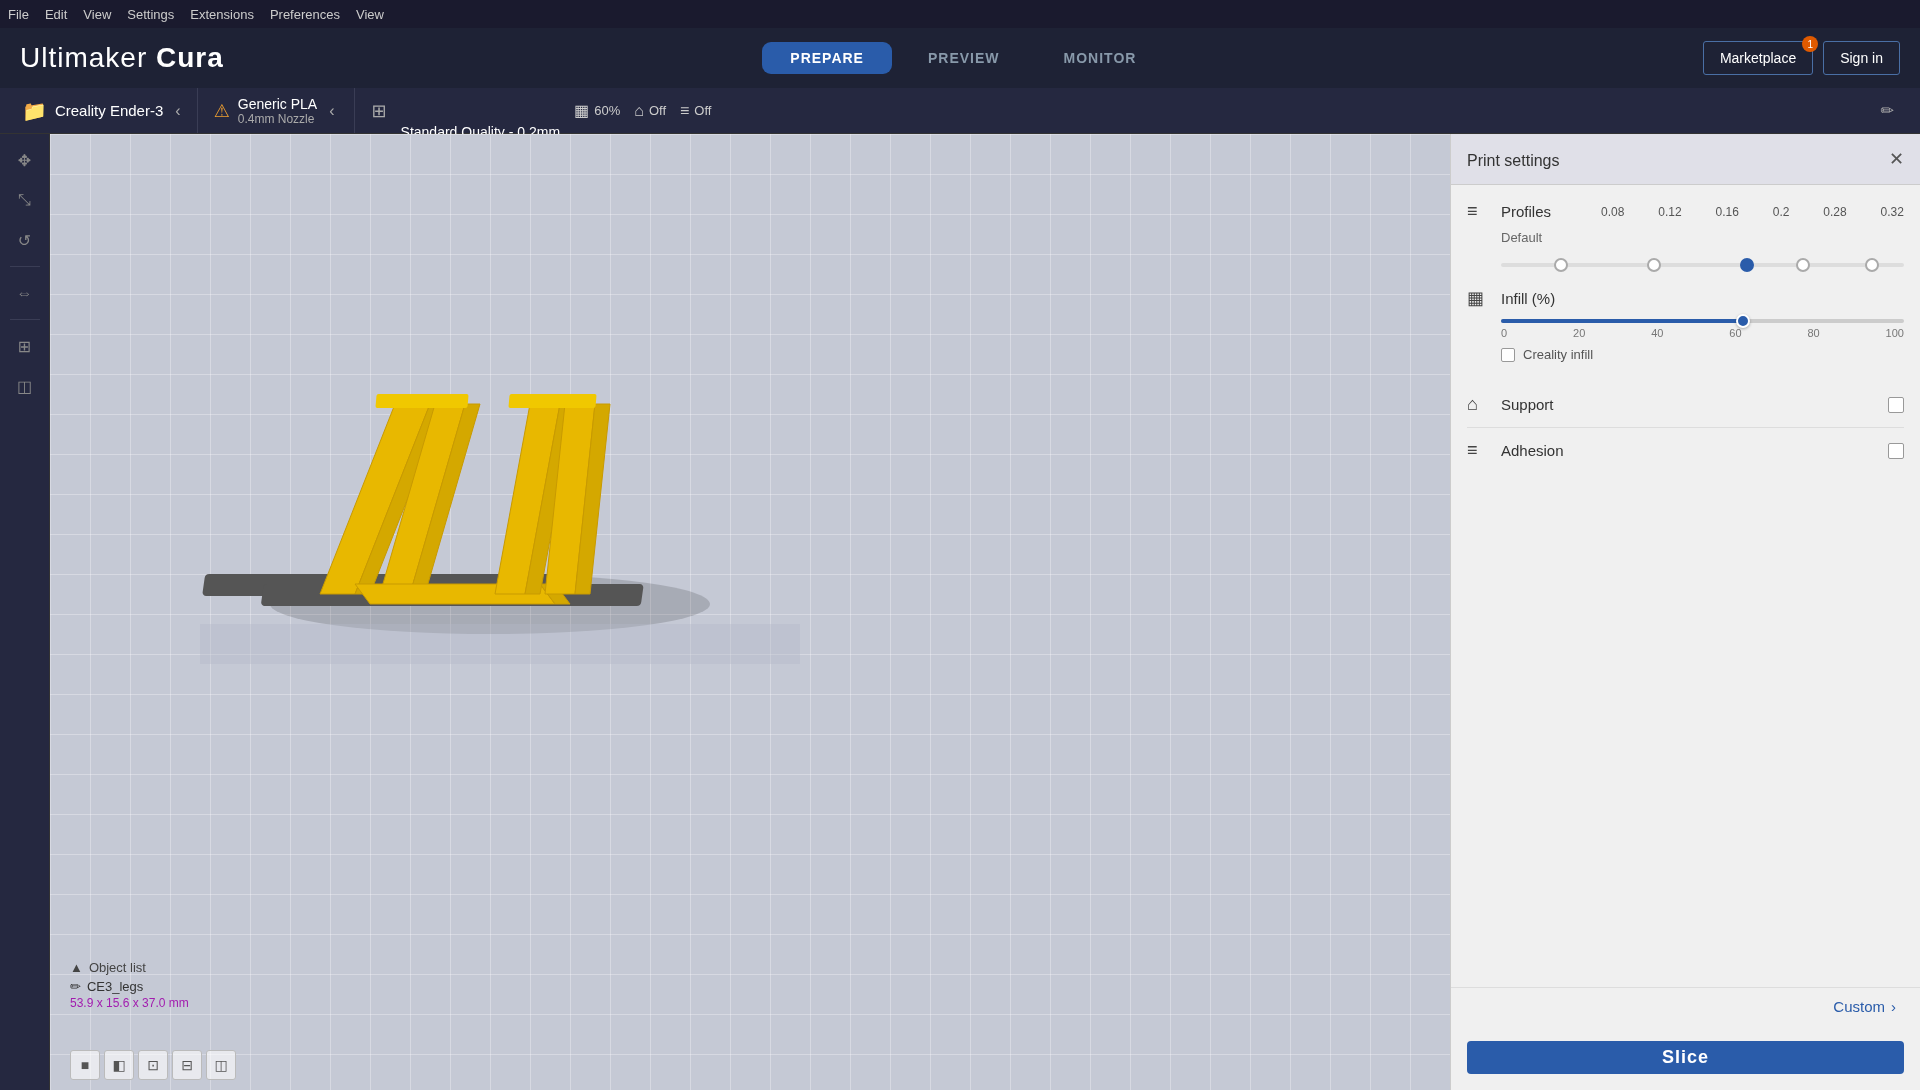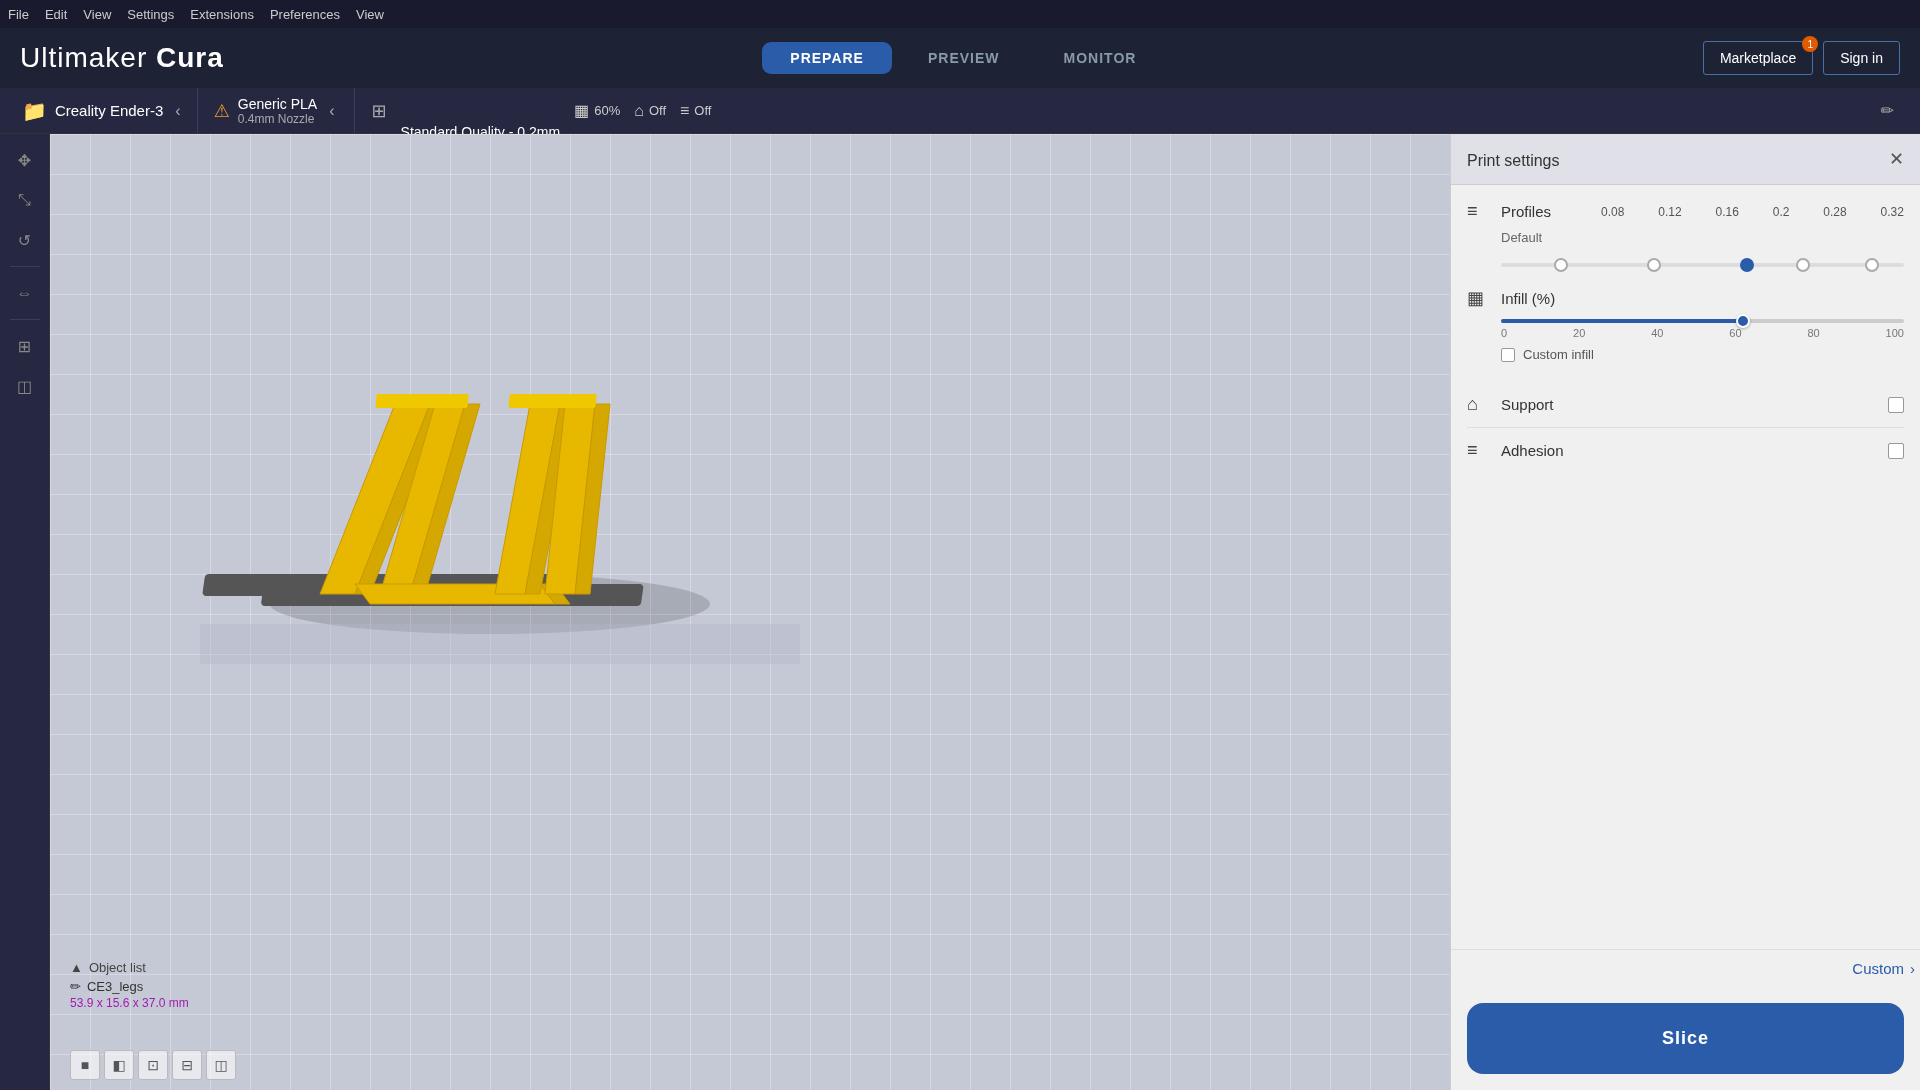--- a/index.html
+++ b/index.html
@@ -320,41 +320,41 @@
       border: 1.5px solid #999;
       background: #fff;
       border-radius: 2px;
       cursor: pointer;
       margin-left: auto;
     }
 
     #custom-btn-row {
       display: flex;
       justify-content: flex-end;
-      padding: 10px 5px;
+      padding: 10px 24px;
       border-top: 1px solid #ddd;
     }
     #custom-btn {
       display: flex;
       align-items: center;
       gap: 6px;
       background: none;
       border: none;
       color: #2a5caa;
       font-size: 15px;
       font-weight: 500;
       cursor: pointer;
     }
     #slice-btn {
       width: 100%;
-      padding: 25px;
+      padding: 6px;
       background: #2a5caa;
       color: #fff;
       border: none;
-      border-radius: 16px;
+      border-radius: 4px;
       font-size: 18px;
       font-weight: 600;
       cursor: pointer;
       letter-spacing: 1px;
     }
 
     
     .viewport-bg {
       width: 100%; height: 100%;
       background-color: #c5c9d5;
@@ -566,21 +566,21 @@
             <span>0</span>
             <span>20</span>
             <span>40</span>
             <span>60</span>
             <span>80</span>
             <span>100</span>
           </div>
         </div>
         <div class="checkbox-row">
           <div class="checkbox-box"></div>
-          <span class="checkbox-label">Custom infill</span>
+          <span class="checkbox-label">Creality infill</span>
         </div>
       </div>
 
       <div class="section-row">
         <span class="settings-icon" style="font-size:18px;color:#444;">⌂</span>
         <span class="settings-label">Support</span>
         <div class="section-checkbox"></div>
       </div>
 
       <div class="section-row">

